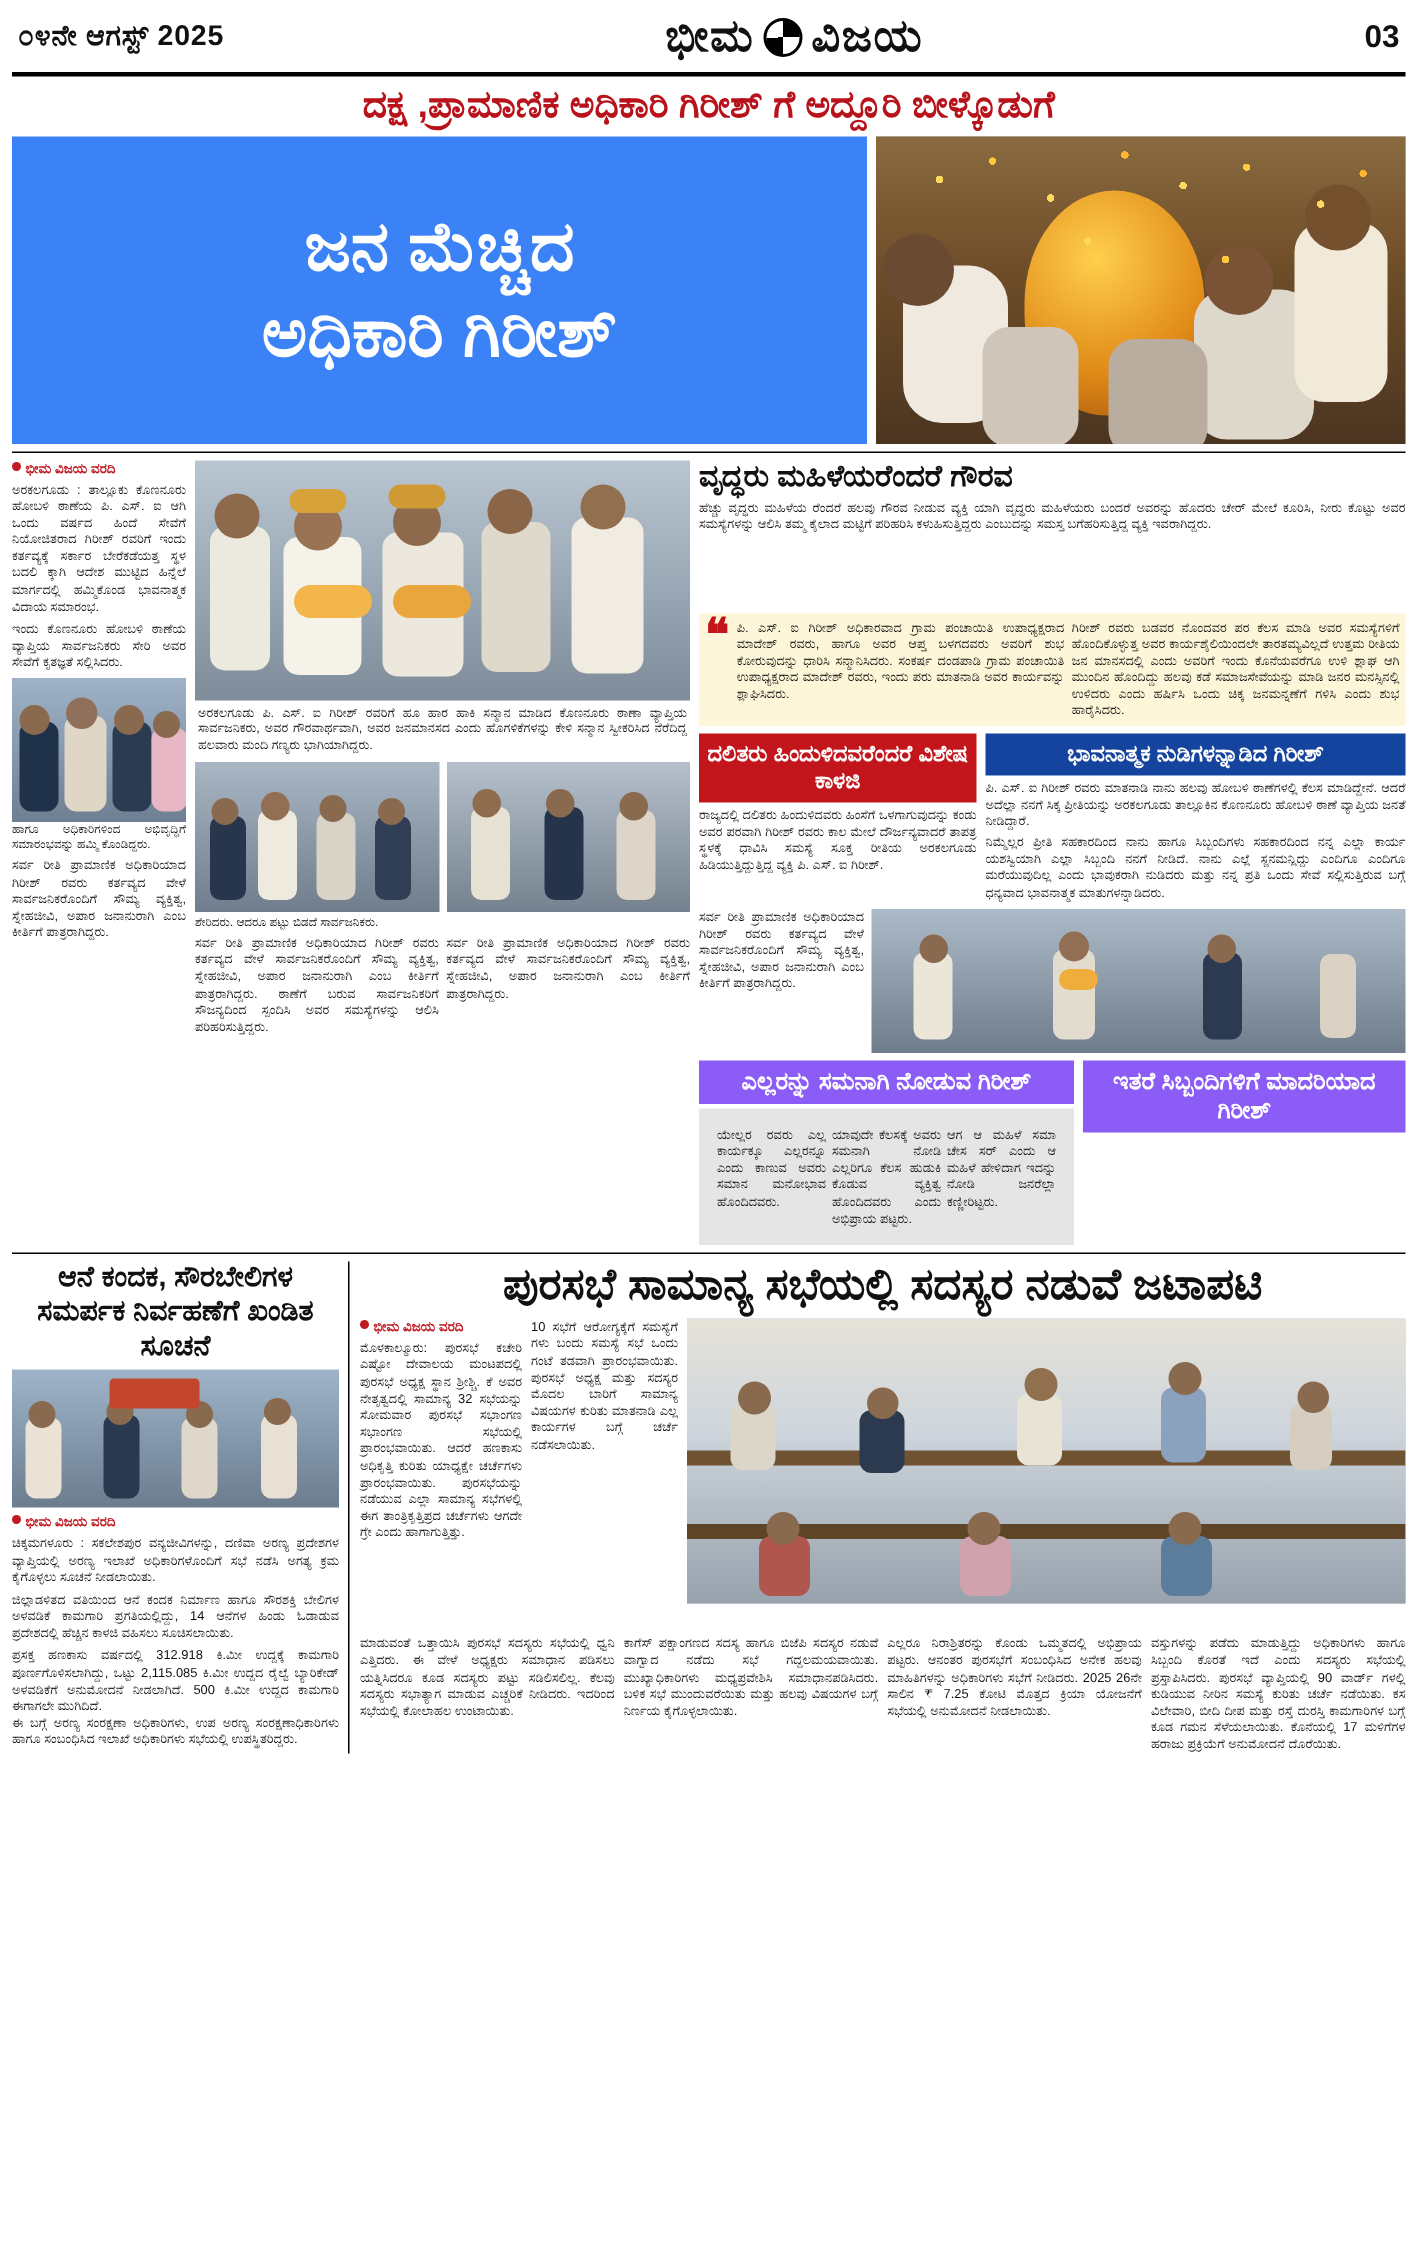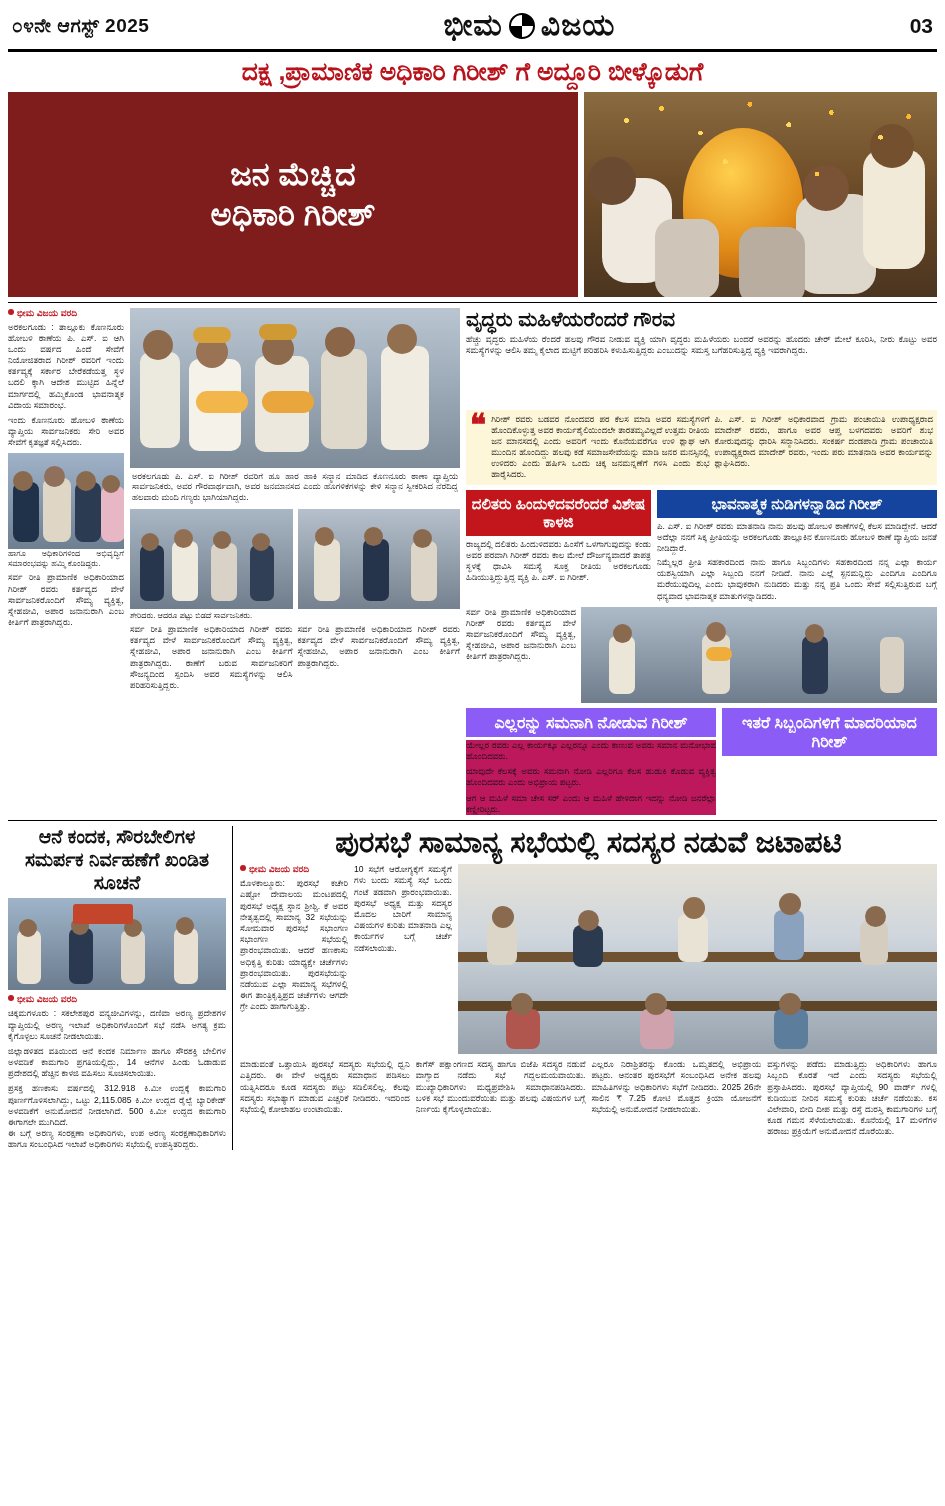--- a/index.html
+++ b/index.html
@@ -13,37 +13,37 @@
   .mast-logo .orb{display:inline-block;width:22px;height:22px;border-radius:50%;background:
      conic-gradient(#000 0 25%, #fff 25% 50%, #000 50% 75%, #fff 75% 100%);
      border:2px solid #000;}
   .mast-page{font-size:21px;font-weight:bold;}
 
   
   .topline{color:#b8121b;font-size:25px;font-weight:bold;text-align:center;padding:6px 0 4px 0;line-height:1.1;}
 
   
   .hero{display:flex;gap:6px;margin-top:2px;}
-  .hero-red{flex:0 0 570px;background:#7f1d1d;color:#fff;display:flex;align-items:center;justify-content:center;
-            text-align:center;font-size:32px;font-weight:bold;line-height:1.25;padding:10px 6px;height:205px;box-sizing:border-box;}
+  .hero-red{flex:0 0 570px;background:#3b82f6;color:#fff;display:flex;align-items:center;justify-content:center;
+            text-align:center;font-size:46px;font-weight:bold;line-height:1.25;padding:10px 6px;height:205px;box-sizing:border-box;}
   .hero-photo{flex:1;height:205px;position:relative;overflow:hidden;background:#6d4b2a;}
 
   
   .ph{position:relative;overflow:hidden;background:#7d6550;}
   .cap{font-size:8.5px;line-height:1.28;text-align:justify;padding:3px 2px 4px 2px;color:#111;}
   .col{font-size:8.6px;line-height:1.3;text-align:justify;}
   .byline{color:#c01a22;font-weight:bold;font-size:9px;margin-bottom:3px;}
   .byline .dot{display:inline-block;width:6px;height:6px;background:#c01a22;border-radius:50%;margin-right:3px;vertical-align:1px;}
   .boxhead-red{background:#c3161c;color:#fff;font-weight:bold;text-align:center;font-size:15px;padding:5px 4px;line-height:1.2;}
   .boxhead-blue{background:#14449e;color:#fff;font-weight:bold;text-align:center;font-size:15px;padding:5px 4px;line-height:1.2;}
   .boxhead-dred{background:#8b5cf6;color:#fff;font-weight:bold;text-align:center;font-size:16px;padding:5px 4px;line-height:1.2;}
   .sidehead{font-size:20px;font-weight:bold;color:#111;line-height:1.15;}
   .qmark{color:#c3161c;font-size:30px;font-weight:bold;line-height:.7;}
 
-  .yellowbox{background:#be185d;padding:0;flex-direction:column;}
+  .yellowbox{background:#e5e5e5;padding:12px;}
   .tintbox{background:#fdf6d8;padding:4px;}
 
   .bigtitle{font-size:29px;font-weight:bold;text-align:center;line-height:1.15;}
   .midtitle{font-size:19px;font-weight:bold;text-align:center;line-height:1.2;}
 
   .sep{height:1px;background:#000;margin:5px 0;}
 
   
   .figcap{font-size:8px;line-height:1.25;text-align:justify;}
 </style>
@@ -176,22 +176,22 @@
     <div style="flex:1;">
 
       <div style="display:flex;gap:6px;flex-direction:column;">
         <div style="flex:0 0 96px;">
           <div class="sidehead">ವೃದ್ಧರು ಮಹಿಳೆಯರೆಂದರೆ ಗೌರವ</div>
           <div class="col" style="margin-top:3px;">ಹೆಚ್ಚು ವೃದ್ಧರು ಮಹಿಳೆಯ ರೆಂದರೆ ಹಲವು ಗೌರವ ನೀಡುವ ವ್ಯಕ್ತಿ ಯಾಗಿ ವೃದ್ಧರು ಮಹಿಳೆಯರು ಬಂದರೆ ಅವರನ್ನು ಹೊದರು ಚೇರ್ ಮೇಲೆ ಕೂರಿಸಿ, ನೀರು ಕೊಟ್ಟು ಅವರ ಸಮಸ್ಯೆಗಳನ್ನು ಆಲಿಸಿ ತಮ್ಮ ಕೈಲಾದ ಮಟ್ಟಿಗೆ ಪರಿಹರಿಸಿ ಕಳುಹಿಸುತ್ತಿದ್ದರು ಎಂಬುದನ್ನು ಸಮಸ್ತ ಬಗೆಹರಿಸುತ್ತಿದ್ದ ವ್ಯಕ್ತಿ ಇವರಾಗಿದ್ದರು.</div>
         </div>
         <div style="flex:1;" class="tintbox">
           <div style="display:flex;gap:5px;">
             <div class="qmark">❝</div>
+            <div class="col" style="flex:1;">ಪಿ. ಎಸ್. ಐ ಗಿರೀಶ್ ಅಧಿಕಾರವಾದ ಗ್ರಾಮ ಪಂಚಾಯಿತಿ ಉಪಾಧ್ಯಕ್ಷರಾದ ಮಾದೇಶ್ ರವರು, ಹಾಗೂ ಅವರ ಆಪ್ತ ಬಳಗದವರು ಅವರಿಗೆ ಶುಭ ಕೋರುವುದನ್ನು ಧಾರಿಸಿ ಸನ್ಮಾನಿಸಿದರು. ಸಂಕರ್ಷ ದಂಡಪಾಡಿ ಗ್ರಾಮ ಪಂಚಾಯಿತಿ ಉಪಾಧ್ಯಕ್ಷರಾದ ಮಾದೇಶ್ ರವರು, ಇಂದು ಪರು ಮಾತನಾಡಿ ಅವರ ಕಾರ್ಯವನ್ನು ಶ್ಲಾಘಿಸಿದರು.</div>
             <div class="col" style="flex:1;">ಗಿರೀಶ್ ರವರು ಬಡವರ ನೊಂದವರ ಪರ ಕೆಲಸ ಮಾಡಿ ಅವರ ಸಮಸ್ಯೆಗಳಿಗೆ ಹೊಂದಿಕೊಳ್ಳುತ್ತ ಅವರ ಕಾರ್ಯಶೈಲಿಯಿಂದಲೇ ತಾರತಮ್ಯವಿಲ್ಲದೆ ಉತ್ತಮ ರೀತಿಯ ಜನ ಮಾನಸದಲ್ಲಿ ಎಂದು ಅವರಿಗೆ ಇಂದು ಕೊನೆಯವರೆಗೂ ಉಳಿ ಶ್ಲಾಘ ಆಗಿ ಮುಂದಿನ ಹೊಂದಿದ್ದು ಹಲವು ಕಡೆ ಸಮಾಜಸೇವೆಯನ್ನು ಮಾಡಿ ಜನರ ಮನಸ್ಸಿನಲ್ಲಿ ಉಳಿದರು ಎಂದು ಹರ್ಷಿಸಿ ಒಂದು ಚಿಕ್ಕ ಜನಮನ್ನಣೆಗೆ ಗಳಿಸಿ ಎಂದು ಶುಭ ಹಾರೈಸಿದರು.</div>
-            <div class="col" style="flex:1;">ಪಿ. ಎಸ್. ಐ ಗಿರೀಶ್ ಅಧಿಕಾರವಾದ ಗ್ರಾಮ ಪಂಚಾಯಿತಿ ಉಪಾಧ್ಯಕ್ಷರಾದ ಮಾದೇಶ್ ರವರು, ಹಾಗೂ ಅವರ ಆಪ್ತ ಬಳಗದವರು ಅವರಿಗೆ ಶುಭ ಕೋರುವುದನ್ನು ಧಾರಿಸಿ ಸನ್ಮಾನಿಸಿದರು. ಸಂಕರ್ಷ ದಂಡಪಾಡಿ ಗ್ರಾಮ ಪಂಚಾಯಿತಿ ಉಪಾಧ್ಯಕ್ಷರಾದ ಮಾದೇಶ್ ರವರು, ಇಂದು ಪರು ಮಾತನಾಡಿ ಅವರ ಕಾರ್ಯವನ್ನು ಶ್ಲಾಘಿಸಿದರು.</div>
           </div>
         </div>
       </div>
 
       <div style="display:flex;gap:6px;margin-top:5px;">
         <div style="flex:0 0 185px;">
           <div class="boxhead-red">ದಲಿತರು ಹಿಂದುಳಿದವರೆಂದರೆ ವಿಶೇಷ ಕಾಳಜಿ</div>
           <div class="col" style="margin-top:3px;">ರಾಜ್ಯದಲ್ಲಿ ದಲಿತರು ಹಿಂದುಳಿದವರು ಹಿಂಸೆಗೆ ಒಳಗಾಗುವುದನ್ನು ಕಂಡು ಅವರ ಪರವಾಗಿ ಗಿರೀಶ್ ರವರು ಕಾಲ ಮೇಲೆ ದೌರ್ಜನ್ಯವಾದರೆ ತಾಪತ್ರ ಸ್ಥಳಕ್ಕೆ ಧಾವಿಸಿ ಸಮಸ್ಯೆ ಸೂಕ್ತ ರೀತಿಯ ಅರಕಲಗೂಡು ಹಿಡಿಯುತ್ತಿದ್ದುತ್ತಿದ್ದ ವ್ಯಕ್ತಿ ಪಿ. ಎಸ್. ಐ ಗಿರೀಶ್.</div>
         </div>
         <div style="flex:1;">
@@ -298,21 +298,21 @@
                 <div style="position:absolute;left:38%;top:76%;width:34px;height:40px;border-radius:8px;background:#cfa2ad;"></div>
                 <div style="position:absolute;left:39%;top:68%;width:22px;height:22px;border-radius:50%;background:#8a6a4e;"></div>
                 <div style="position:absolute;left:66%;top:76%;width:34px;height:40px;border-radius:8px;background:#5d7d9c;"></div>
                 <div style="position:absolute;left:67%;top:68%;width:22px;height:22px;border-radius:50%;background:#8a6a4e;"></div>
               </div>
             </div>
           </div>
         </div>
       </div>
 
-      <div style="display:flex;gap:6px;margin-top:5px;">
+      <div style="display:flex;gap:6px;margin-top:21px;">
         <div class="col" style="flex:1;">ಮಾಡುವಂತೆ ಒತ್ತಾಯಿಸಿ ಪುರಸಭೆ ಸದಸ್ಯರು ಸಭೆಯಲ್ಲಿ ಧ್ವನಿ ಎತ್ತಿದರು. ಈ ವೇಳೆ ಅಧ್ಯಕ್ಷರು ಸಮಾಧಾನ ಪಡಿಸಲು ಯತ್ನಿಸಿದರೂ ಕೂಡ ಸದಸ್ಯರು ಪಟ್ಟು ಸಡಿಲಿಸಲಿಲ್ಲ. ಕೆಲವು ಸದಸ್ಯರು ಸಭಾತ್ಯಾಗ ಮಾಡುವ ಎಚ್ಚರಿಕೆ ನೀಡಿದರು. ಇದರಿಂದ ಸಭೆಯಲ್ಲಿ ಕೋಲಾಹಲ ಉಂಟಾಯಿತು.</div>
         <div class="col" style="flex:1;">ಕಾಗೆಸ್ ಪಕ್ಷಾಂಗಣದ ಸದಸ್ಯ ಹಾಗೂ ಬಿಜೆಪಿ ಸದಸ್ಯರ ನಡುವೆ ವಾಗ್ವಾದ ನಡೆದು ಸಭೆ ಗದ್ದಲಮಯವಾಯಿತು. ಮುಖ್ಯಾಧಿಕಾರಿಗಳು ಮಧ್ಯಪ್ರವೇಶಿಸಿ ಸಮಾಧಾನಪಡಿಸಿದರು. ಬಳಿಕ ಸಭೆ ಮುಂದುವರೆಯಿತು ಮತ್ತು ಹಲವು ವಿಷಯಗಳ ಬಗ್ಗೆ ನಿರ್ಣಯ ಕೈಗೊಳ್ಳಲಾಯಿತು.</div>
         <div class="col" style="flex:1;">ಎಲ್ಲರೂ ನಿರಾಶ್ರಿತರನ್ನು ಕೊಂಡು ಒಮ್ಮತದಲ್ಲಿ ಅಭಿಪ್ರಾಯ ಪಟ್ಟರು. ಆನಂತರ ಪುರಸಭೆಗೆ ಸಂಬಂಧಿಸಿದ ಅನೇಕ ಹಲವು ಮಾಹಿತಿಗಳನ್ನು ಅಧಿಕಾರಿಗಳು ಸಭೆಗೆ ನೀಡಿದರು. 2025 26ನೇ ಸಾಲಿನ ₹ 7.25 ಕೋಟಿ ಮೊತ್ತದ ಕ್ರಿಯಾ ಯೋಜನೆಗೆ ಸಭೆಯಲ್ಲಿ ಅನುಮೋದನೆ ನೀಡಲಾಯಿತು.</div>
         <div class="col" style="flex:1;">ವಸ್ತುಗಳನ್ನು ಪಡೆದು ಮಾಡುತ್ತಿದ್ದು ಅಧಿಕಾರಿಗಳು ಹಾಗೂ ಸಿಬ್ಬಂದಿ ಕೊರತೆ ಇದೆ ಎಂದು ಸದಸ್ಯರು ಸಭೆಯಲ್ಲಿ ಪ್ರಸ್ತಾಪಿಸಿದರು. ಪುರಸಭೆ ವ್ಯಾಪ್ತಿಯಲ್ಲಿ 90 ವಾರ್ಡ್ ಗಳಲ್ಲಿ ಕುಡಿಯುವ ನೀರಿನ ಸಮಸ್ಯೆ ಕುರಿತು ಚರ್ಚೆ ನಡೆಯಿತು. ಕಸ ವಿಲೇವಾರಿ, ಬೀದಿ ದೀಪ ಮತ್ತು ರಸ್ತೆ ದುರಸ್ತಿ ಕಾಮಗಾರಿಗಳ ಬಗ್ಗೆ ಕೂಡ ಗಮನ ಸೆಳೆಯಲಾಯಿತು. ಕೊನೆಯಲ್ಲಿ 17 ಮಳಿಗೆಗಳ ಹರಾಜು ಪ್ರಕ್ರಿಯೆಗೆ ಅನುಮೋದನೆ ದೊರೆಯಿತು.</div>
       </div>
     </div>
   </div>
 
 </div>
 

